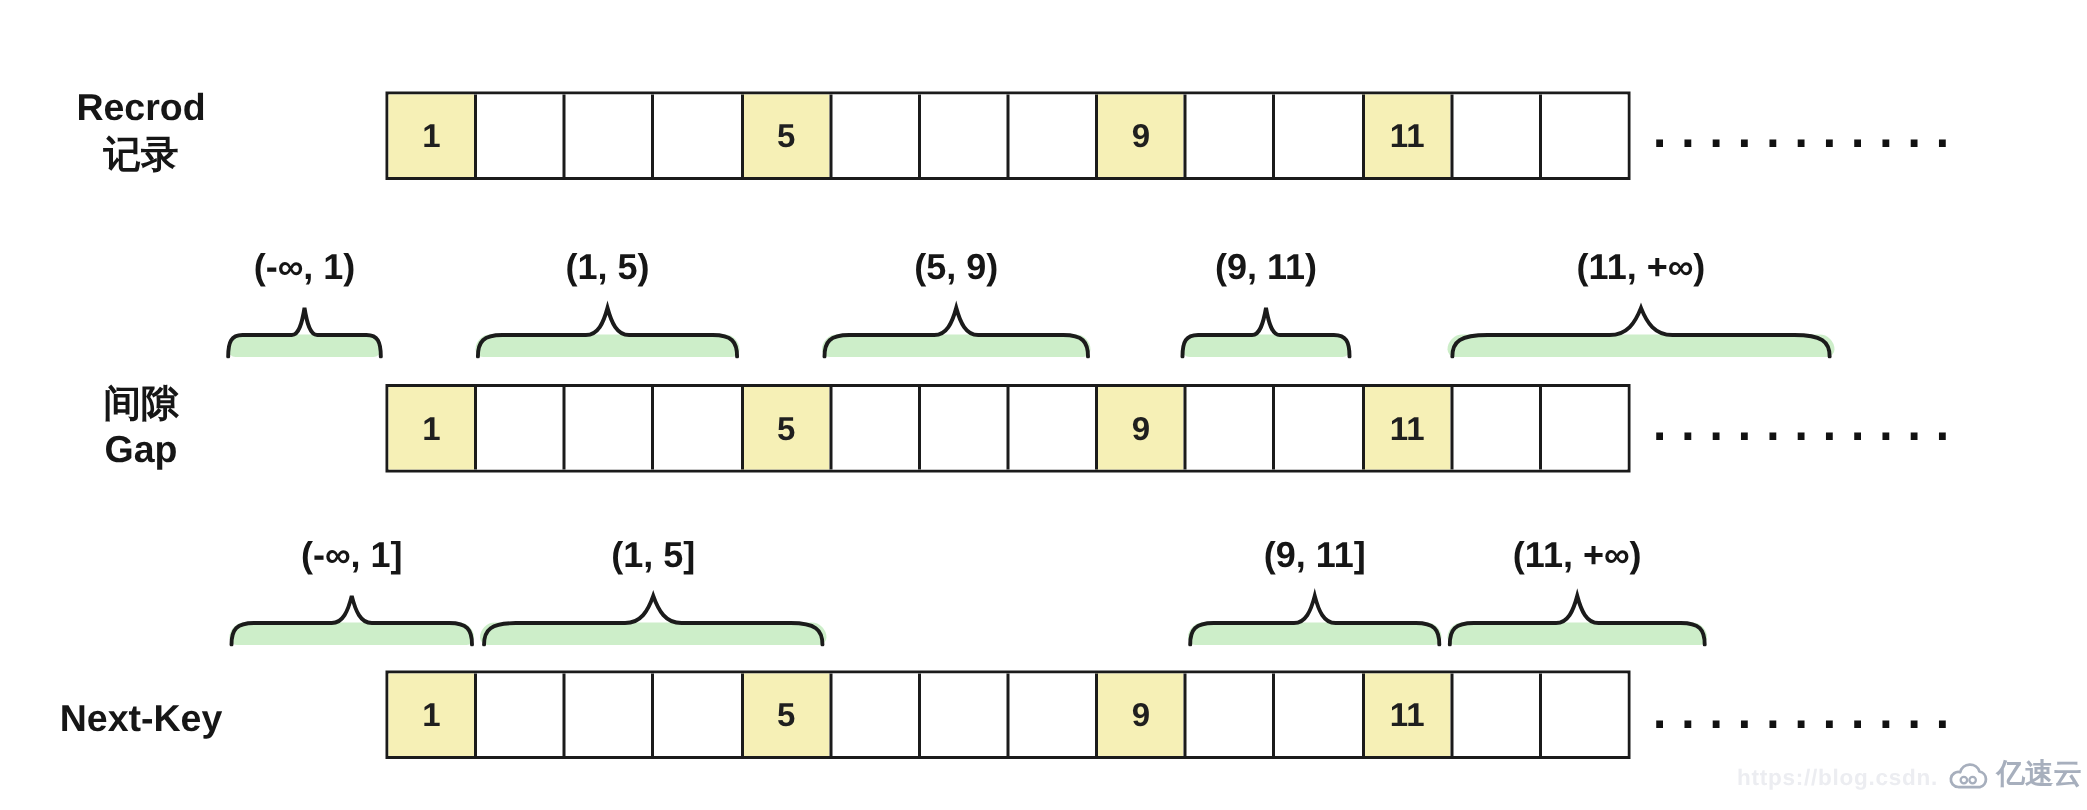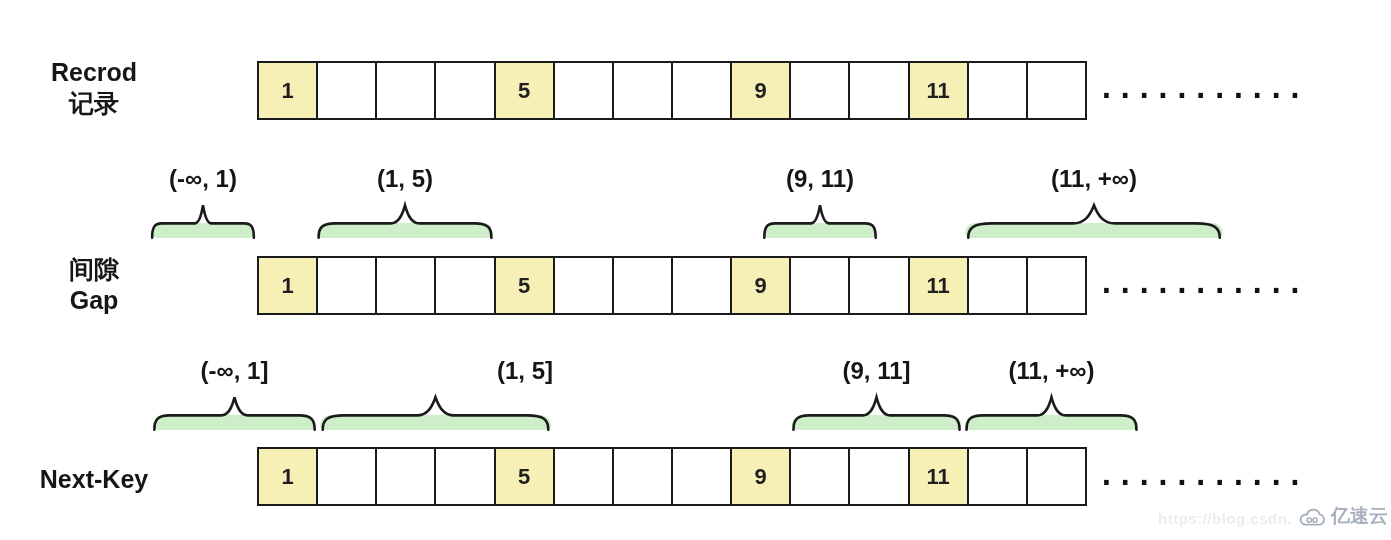--- a/index.html
+++ b/index.html
@@ -59,26 +59,26 @@
   .brace svg{position:absolute;inset:0;width:100%;height:100%;z-index:2;}
   .brace .bar{
     position:absolute;left:2px;right:2px;top:24px;bottom:1px;
     background:var(--gapfill);border-radius:10px 10px 5px 5px;z-index:1;
   }
   
   .gi{top:163px;}
   .gi1{left:150px;width:106px;}
   .gi2{left:315px;width:180px;}
   .gi3{left:546px;width:183px;}
-  .gi4{left:762px;width:116px;}
+  .gi4{left:786px;width:116px;}
   .gi5{left:963px;width:262px;}
   
   .ni{top:355px;}
   .ni1{left:151px;width:167px;}
-  .ni2{left:318px;width:235px;align-items:flex-end;}
+  .ni2{left:318px;width:235px;}
   .ni3{left:553px;width:237px;}
   .ni4{left:790px;width:173px;}
   .ni5{left:963px;width:177px;}
   
   .wm-url{
     position:absolute;left:1158px;top:510px;font-size:15px;letter-spacing:.5px;
     color:var(--wm-url);font-weight:bold;
   }
   .wm-logo{
     position:absolute;left:1298px;top:503px;display:flex;align-items:flex-end;gap:3px;
@@ -117,20 +117,29 @@
     <div class="ivl-label">(-∞, 1)</div>
     <div class="brace">
         <div class="bar"></div>
         <svg viewBox="0 0 100 32" preserveAspectRatio="none">
           <path d="M2,31 C2,23 4,19.5 11,19.5 L42,19.5 C46.5,19.5 48.5,13 50,5 C51.5,13 53.5,19.5 58,19.5 L89,19.5 C96,19.5 98,23 98,31" fill="none" stroke="var(--brace)" stroke-width="2.6" vector-effect="non-scaling-stroke" stroke-linecap="round"></path>
         </svg>
       </div>
   </div>
   <div class="interval gi gi2">
     <div class="ivl-label">(1, 5)</div>
+    <div class="brace">
+        <div class="bar"></div>
+        <svg viewBox="0 0 100 32" preserveAspectRatio="none">
+          <path d="M2,31 C2,23 4,19.5 11,19.5 L42,19.5 C46.5,19.5 48.5,13 50,5 C51.5,13 53.5,19.5 58,19.5 L89,19.5 C96,19.5 98,23 98,31" fill="none" stroke="var(--brace)" stroke-width="2.6" vector-effect="non-scaling-stroke" stroke-linecap="round"></path>
+        </svg>
+      </div>
+  </div>
+  <div class="interval gi gi3">
+    <div class="ivl-label">(5, 9)</div>
     <div class="brace">
         <div class="bar"></div>
         <svg viewBox="0 0 100 32" preserveAspectRatio="none">
           <path d="M2,31 C2,23 4,19.5 11,19.5 L42,19.5 C46.5,19.5 48.5,13 50,5 C51.5,13 53.5,19.5 58,19.5 L89,19.5 C96,19.5 98,23 98,31" fill="none" stroke="var(--brace)" stroke-width="2.6" vector-effect="non-scaling-stroke" stroke-linecap="round"></path>
         </svg>
       </div>
   </div>
   <div class="interval gi gi4">
     <div class="ivl-label">(9, 11)</div>
     <div class="brace">

